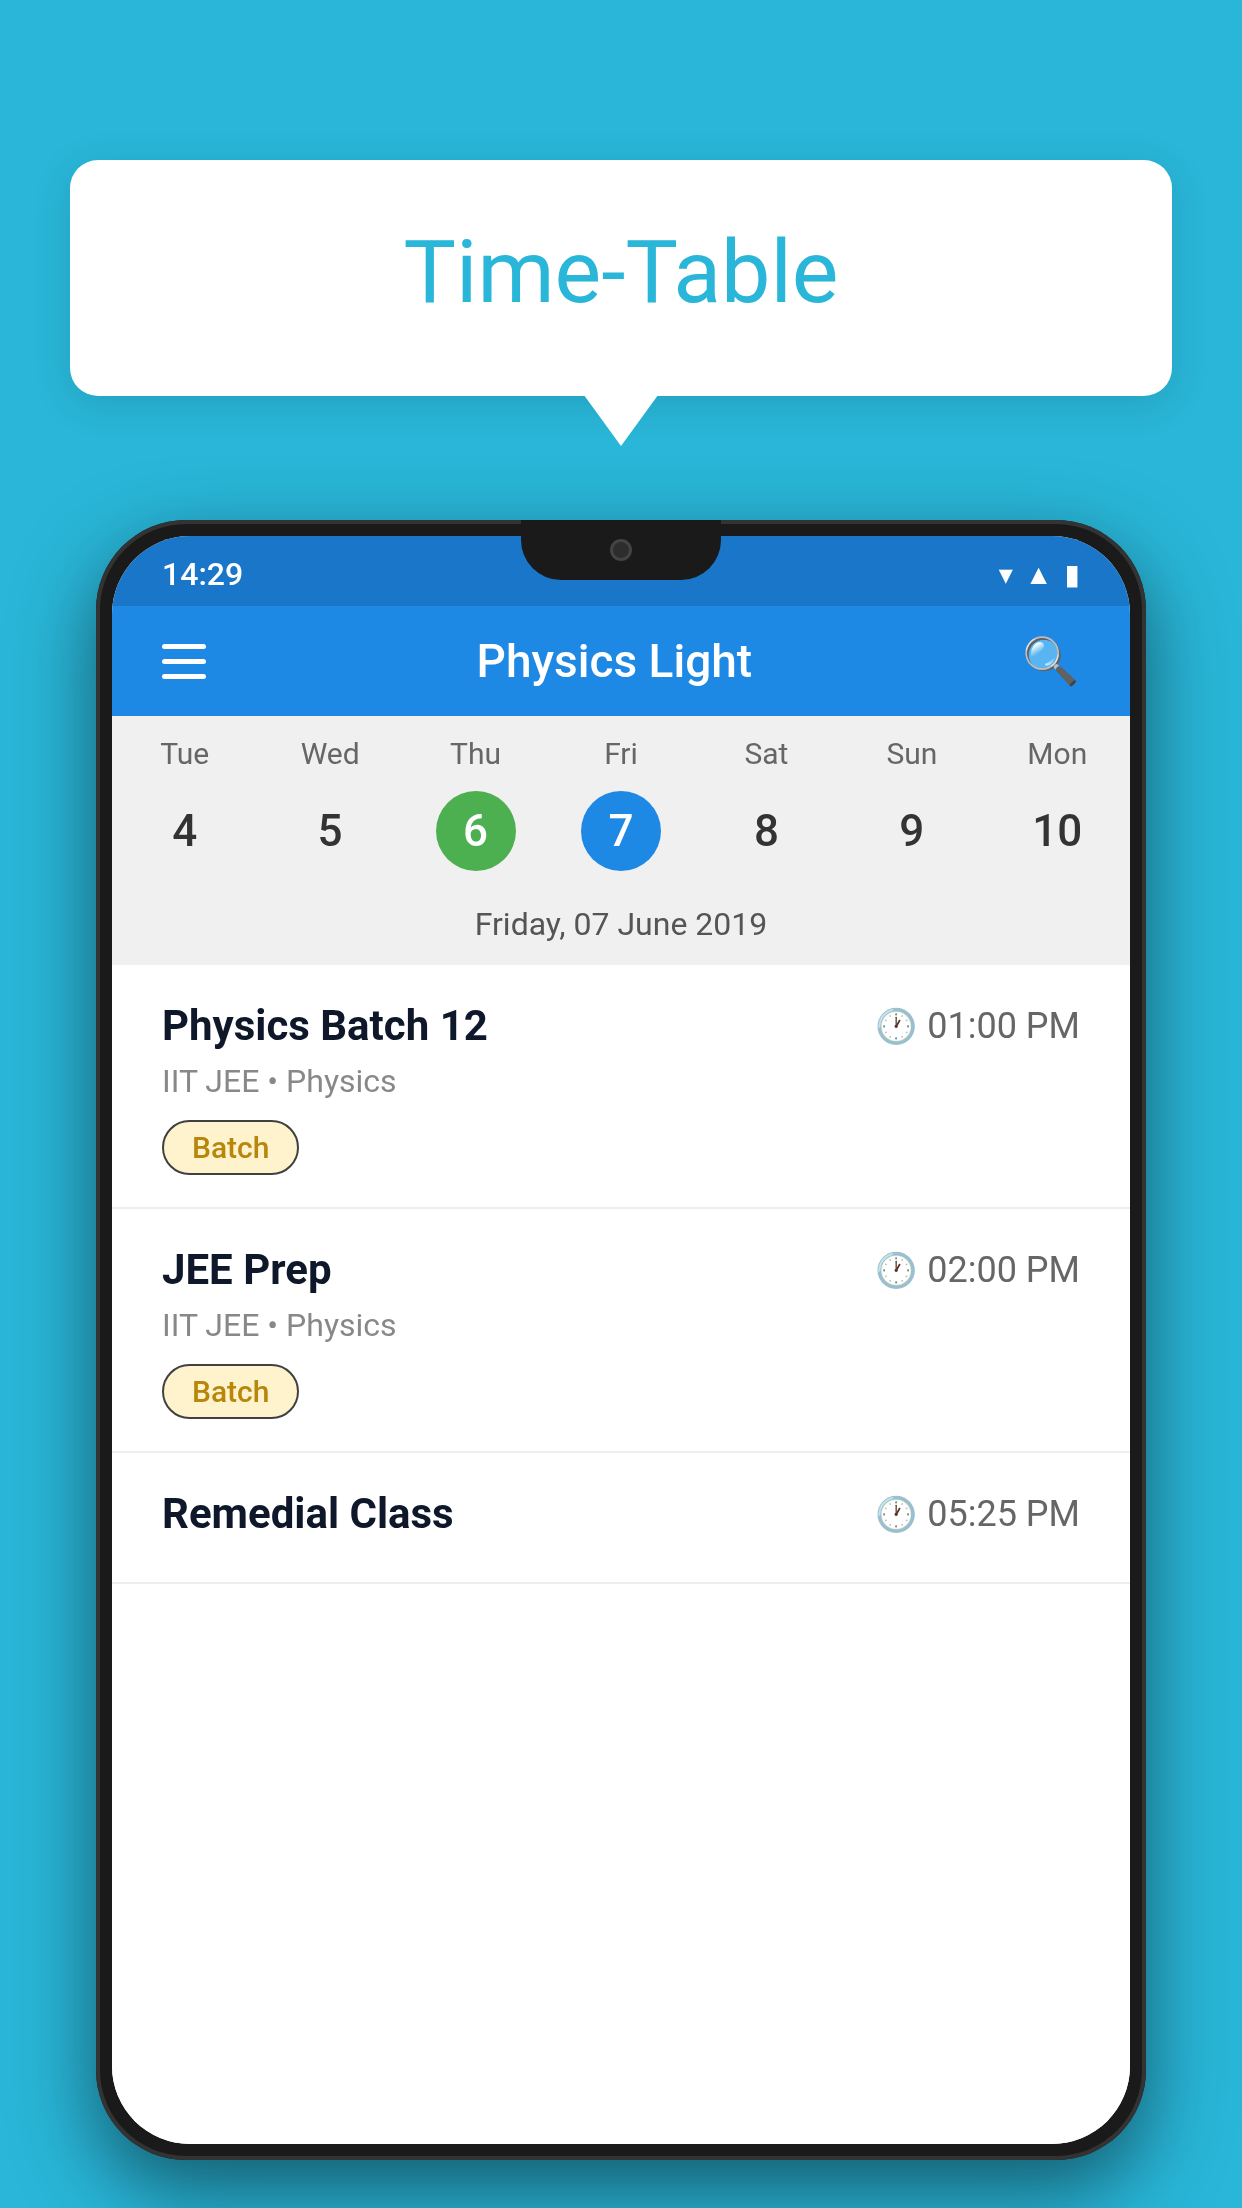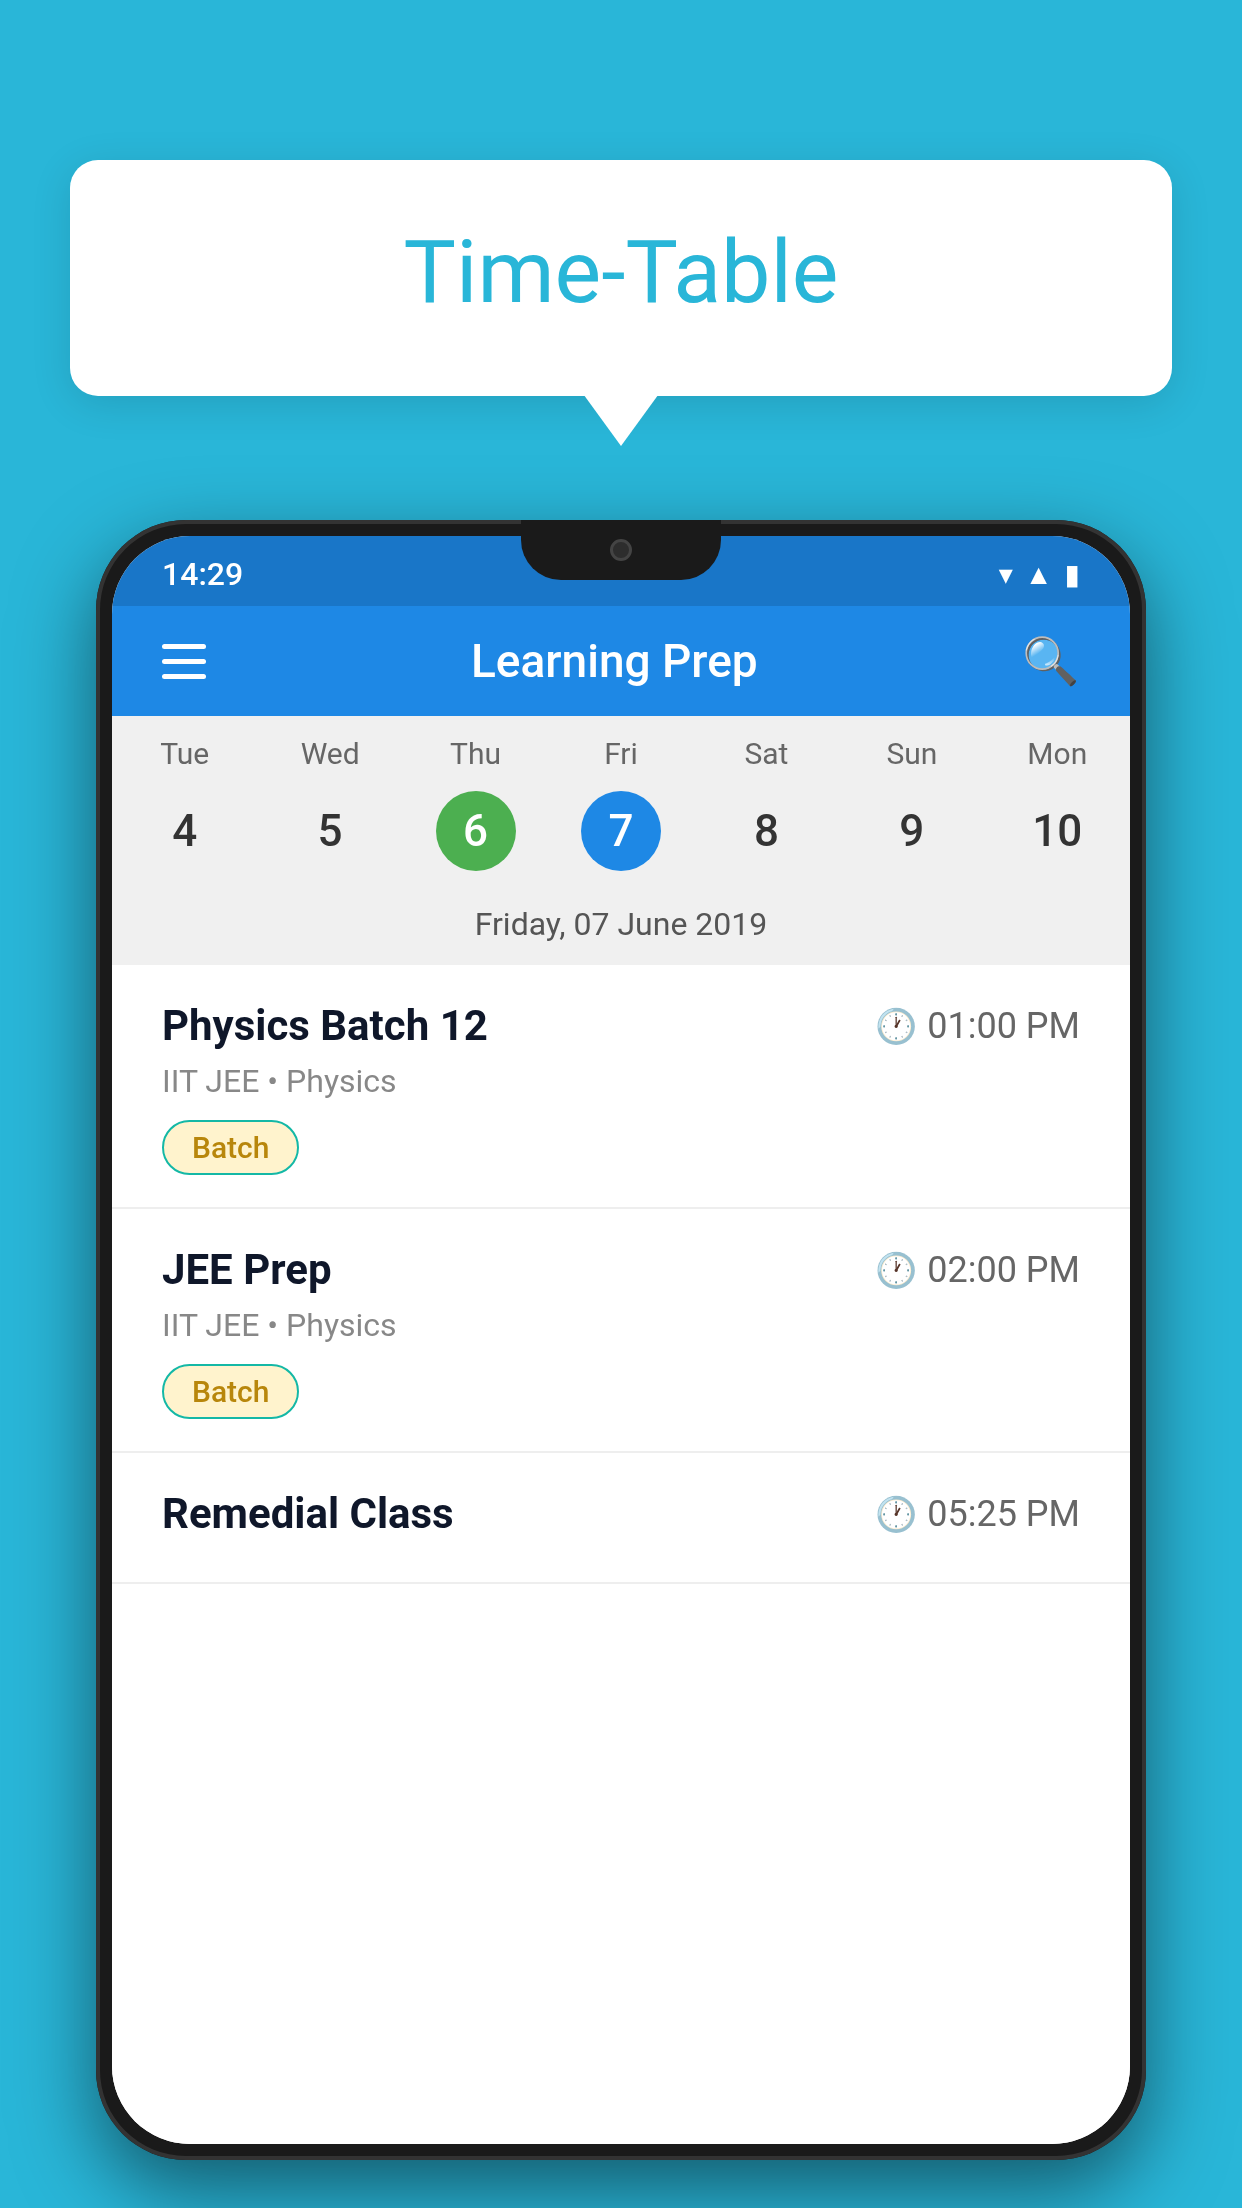--- a/index.html
+++ b/index.html
@@ -303,21 +303,21 @@
     .schedule-subtitle {
       font-size: 32px;
       color: #888;
       margin-bottom: 20px;
     }
 
     .batch-badge {
       display: inline-block;
       background: #FFF3CD;
       color: #B8860B;
-      border: 2px solid #14b8a6;
+      border: 2px solid #404040;
       border-radius: 30px;
       padding: 8px 28px;
       font-size: 30px;
       font-weight: 500;
     }
   </style>
 </head>
 <body>
 
 <div class="tooltip-card">
@@ -340,21 +340,21 @@
           <span class="battery-icon">▮</span>
         </div>
       </div>
 
       <div class="app-bar">
         <div class="menu-icon">
           <span></span>
             <span></span>
             <span></span>
         </div>
-        <span class="app-title">Learning Prep</span>
+        <span class="app-title">Physics Light</span>
         <div class="search-icon-btn">🔍</div>
       </div>
 
       <div class="calendar-section">
         <div class="days-header">
 
         <div class="day-name">Tue</div>
             <div class="day-name">Wed</div>
             <div class="day-name">Thu</div>
             <div class="day-name">Fri</div>

